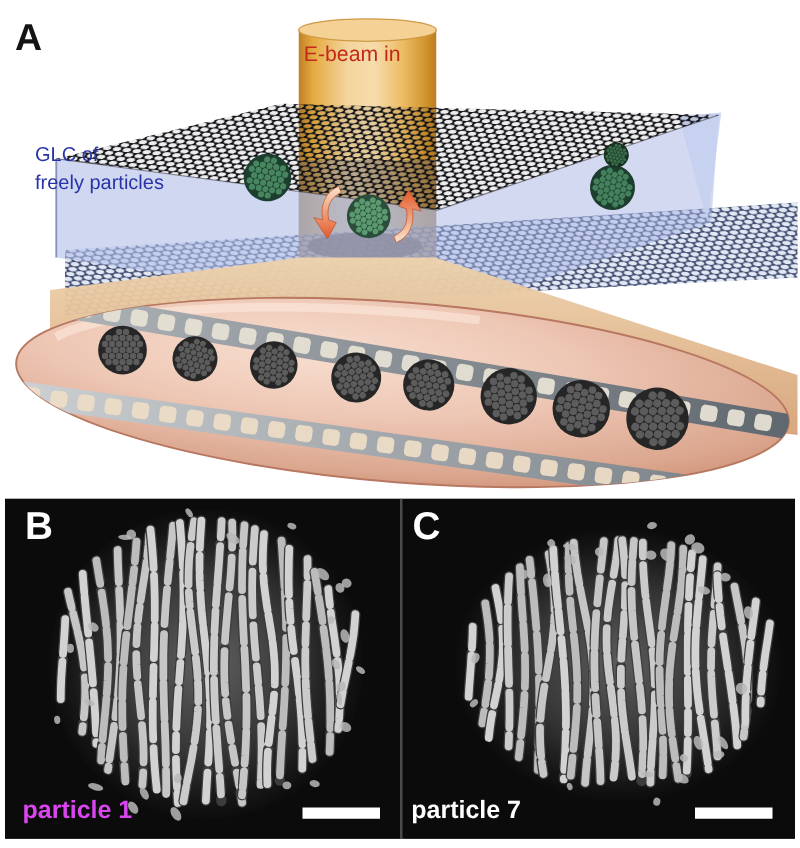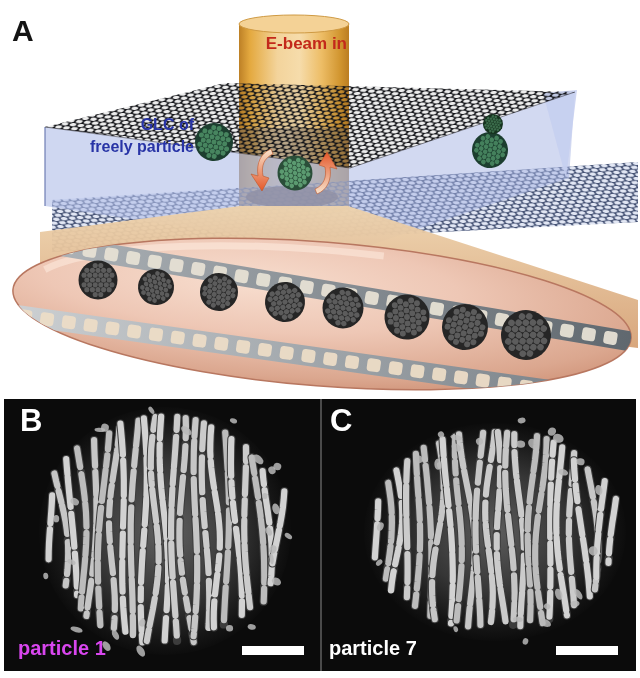--- a/index.html
+++ b/index.html
@@ -1,21 +1,21 @@
 <!DOCTYPE html>
 <html><head>
 <meta charset="utf-8">
 <style>
   html,body{margin:0;padding:0;background:#ffffff;}
   .stage{position:relative;width:640px;height:678px;background:#ffffff;overflow:hidden;
          font-family:"Liberation Sans", sans-serif;}
   .abs{position:absolute;}
   .lblA{left:12px;top:14px;font-size:30px;font-weight:bold;color:#141414;}
-  .ebeam{left:243px;top:31px;width:104px;text-align:right;font-size:17px;font-weight:bold;line-height:26px;}
-  .glc{left:28px;top:114px;width:166px;text-align:right;font-size:16px;font-weight:bold;line-height:22px;}
+  .ebeam{left:243px;top:31px;width:104px;text-align:left;font-size:17px;font-weight:normal;line-height:26px;}
+  .glc{left:28px;top:114px;width:166px;text-align:left;font-size:16px;font-weight:normal;line-height:22px;}
   .panels{left:4px;top:399px;width:632px;height:272px;}
   .panel-label{font-size:31px;font-weight:bold;}
   .caption{font-size:20px;font-weight:bold;}
   .scalebar{width:62px;height:9px;}
   .sep{left:316px;top:0;width:2px;height:272px;background:#4a4a4a;}
   svg{display:block;}
 </style>
 </head>
 <body>
 
@@ -613,21 +613,21 @@
           </g>
         </g>
     </svg>
 
     <div class="abs lblA">A</div>
     <div class="abs ebeam" style="color: rgb(195, 41, 27);">
       <div>E-beam in</div>
     </div>
     <div class="abs glc" style="color: rgb(40, 52, 166);">
       <div>GLC of</div>
-      <div>freely particle</div>
+      <div>freely particles</div>
     </div>
   </div>
 
   <div class="abs panels" style="background: rgb(11, 11, 11);">
     <svg id="svgB" class="abs" style="left:0;top:0;" width="316" height="272" viewBox="0 0 316 272">
       <defs>
         <radialGradient id="bgGradB" cx="0.5" cy="0.5" r="0.55">
           <stop offset="0" stop-color="#606060"></stop>
             <stop offset="0.5" stop-color="#383838"></stop>
           <stop offset="0.8" stop-color="#161616"></stop>

